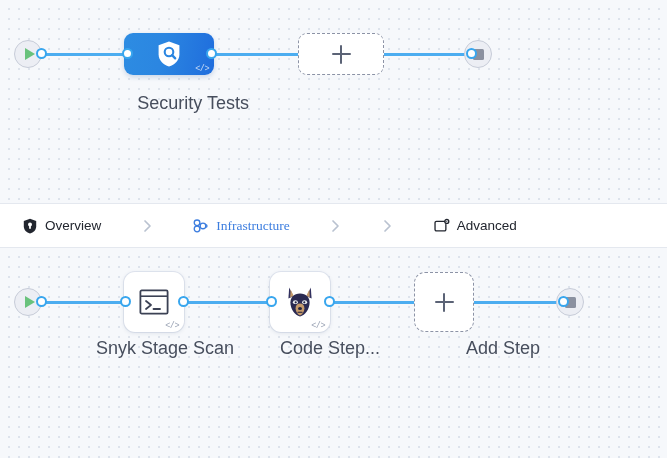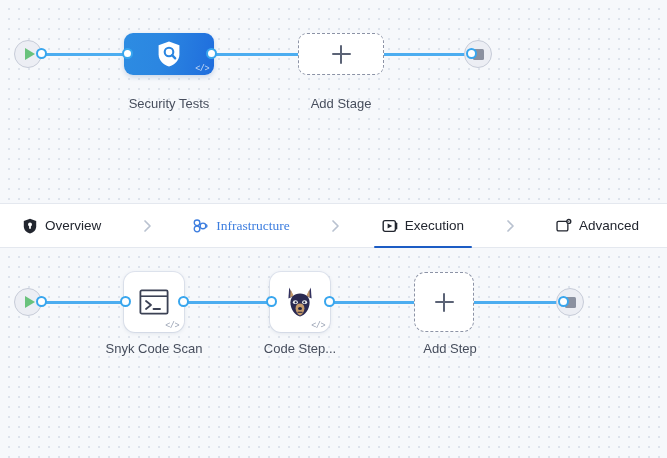--- a/index.html
+++ b/index.html
@@ -214,22 +214,22 @@
     display: flex;
     align-items: center;
     justify-content: center;
     z-index: 3;
     cursor: pointer;
   }
 
   
   .nodelabel {
     position: absolute;
-    text-align: center;
-    font-size: 13px;
+    text-align: right;
+    font-size: 18px;
     line-height: 17px;
     color: #474e5d;
     z-index: 2;
     pointer-events: none;
   }
 </style>
 </head>
 <body>
 
 <div id="app">
@@ -254,21 +254,20 @@
           <line x1="16.1" y1="15.1" x2="19.2" y2="18.4" stroke="#2b86e1" stroke-width="2.3" stroke-linecap="round"></line>
         </svg>
         <span class="codeglyph">&lt;/&gt;</span>
       </div>
       <div class="port" style="left:206px; top:48px;"></div>
       <div class="nodelabel" style="left:89px; top:95px; width:160px;">Security Tests</div>
 
       <div class="add-node stage" style="left:298px; top:33px;">
         <div class="plus"></div>
       </div>
-      <div class="nodelabel" style="left:261px; top:95px; width:160px;">Add Stage</div>
 
       <div class="port" style="left:466px; top:48px;"></div>
       <div class="endcap" style="left:464px; top:40px;">
         <div class="stop-sq"></div>
       </div>
 
     </div>
   </div>
 
   <div class="tabbar">
@@ -301,30 +300,20 @@
       </span>
       <span class="tab-label">Infrastructure</span>
     </div>
 
     <div class="tabsep">
       <svg width="11" height="16" viewBox="0 0 11 16">
         <polyline points="3,3 8,8 3,13" fill="none" stroke="#b9c2d0" stroke-width="1.7" stroke-linecap="round" stroke-linejoin="round"></polyline>
       </svg>
     </div>
 
-    <div class="tab active">
-      <span class="tabicon">
-        <svg width="16" height="16" viewBox="0 0 16 16">
-          <rect x="1.2" y="2.6" width="12.2" height="10.8" rx="1.8" fill="none" stroke="#22262f" stroke-width="1.4"></rect>
-          <polygon points="5.6,5.6 10.2,8 5.6,10.4" fill="#22262f"></polygon>
-          <line x1="14.6" y1="5.2" x2="14.6" y2="10.8" stroke="#22262f" stroke-width="1.4" stroke-linecap="round"></line>
-        </svg>
-      </span>
-      <span class="tab-label">Execution</span>
-    </div>
 
     <div class="tabsep">
       <svg width="11" height="16" viewBox="0 0 11 16">
         <polyline points="3,3 8,8 3,13" fill="none" stroke="#b9c2d0" stroke-width="1.7" stroke-linecap="round" stroke-linejoin="round"></polyline>
       </svg>
     </div>
 
     <div class="tab">
       <span class="tabicon">
         <svg width="17" height="16" viewBox="0 0 17 16">
@@ -356,21 +345,21 @@
       <div class="step-node" style="left:124px; top:24px;">
         <svg width="30" height="26" viewBox="0 0 30 26">
           <rect x="1.4" y="1.4" width="27.2" height="23.2" rx="1.4" fill="#ffffff" stroke="#3b4154" stroke-width="1.8"></rect>
           <line x1="1.4" y1="7.2" x2="28.6" y2="7.2" stroke="#3b4154" stroke-width="1.6"></line>
           <polyline points="7,12 12,16 7,20" fill="none" stroke="#3b4154" stroke-width="1.8" stroke-linecap="round" stroke-linejoin="round"></polyline>
           <line x1="14.5" y1="20" x2="21" y2="20" stroke="#3b4154" stroke-width="1.8" stroke-linecap="round"></line>
         </svg>
         <span class="codeglyph dark">&lt;/&gt;</span>
       </div>
       <div class="port" style="left:178px; top:48px;"></div>
-      <div class="nodelabel" style="left:74px; top:92px; width:160px;">Snyk Code Scan</div>
+      <div class="nodelabel" style="left:74px; top:92px; width:160px;">Snyk Stage Scan</div>
 
       <div class="port" style="left:266px; top:48px;"></div>
       <div class="step-node" style="left:270px; top:24px;">
         <svg width="30" height="32" viewBox="0 0 30 32">
           <path d="M4.2 1.5 L8.4 10.2 L3.4 12.6 Z" fill="#32315f"></path>
           <path d="M25.8 1.5 L21.6 10.2 L26.6 12.6 Z" fill="#32315f"></path>
           <path d="M5.6 3.4 L8.6 9.8 L5.2 11.4 Z" fill="#c59a6b"></path>
           <path d="M24.4 3.4 L21.4 9.8 L24.8 11.4 Z" fill="#c59a6b"></path>
           <path d="M15 7.4 C21.2 7.4 24.6 11.4 24.6 16.6 C24.6 23.2 20.2 29.4 15 30.6
                    C9.8 29.4 5.4 23.2 5.4 16.6 C5.4 11.4 8.8 7.4 15 7.4 Z" fill="#2b2a52"></path>
@@ -386,21 +375,21 @@
         <span class="codeglyph dark">&lt;/&gt;</span>
       </div>
       <div class="port" style="left:324px; top:48px;"></div>
       <div class="nodelabel" style="left:220px; top:92px; width:160px;">
         <div>Code Step...</div>
       </div>
 
       <div class="add-node step" style="left:414px; top:24px;">
         <div class="plus"></div>
       </div>
-      <div class="nodelabel" style="left:370px; top:92px; width:160px;">Add Step</div>
+      <div class="nodelabel" style="left:380px; top:92px; width:160px;">Add Step</div>
 
       <div class="port" style="left:558px; top:48px;"></div>
       <div class="endcap" style="left:556px; top:40px;">
         <div class="stop-sq"></div>
       </div>
 
     </div>
   </div>
 
 </div>

